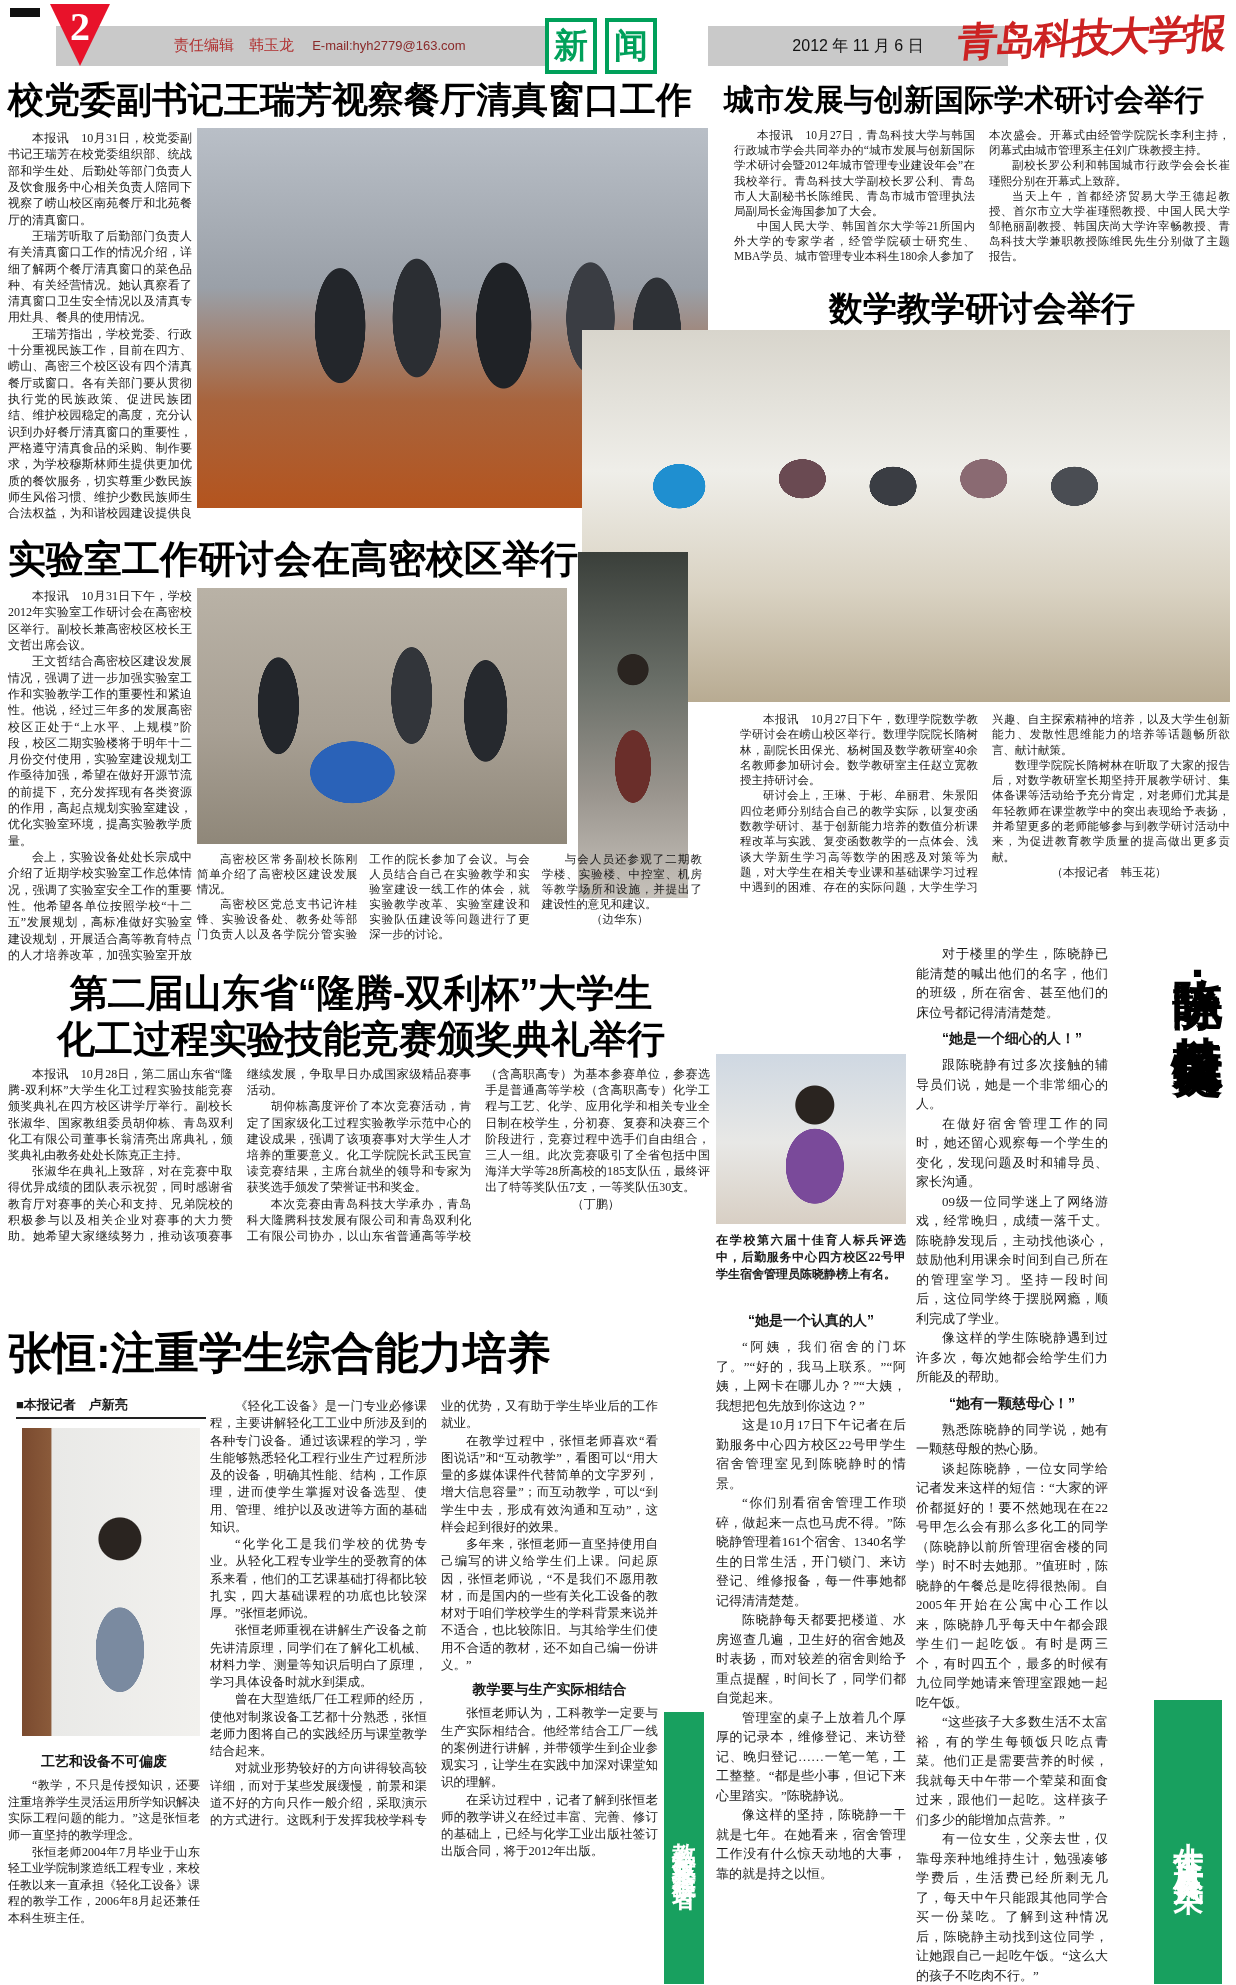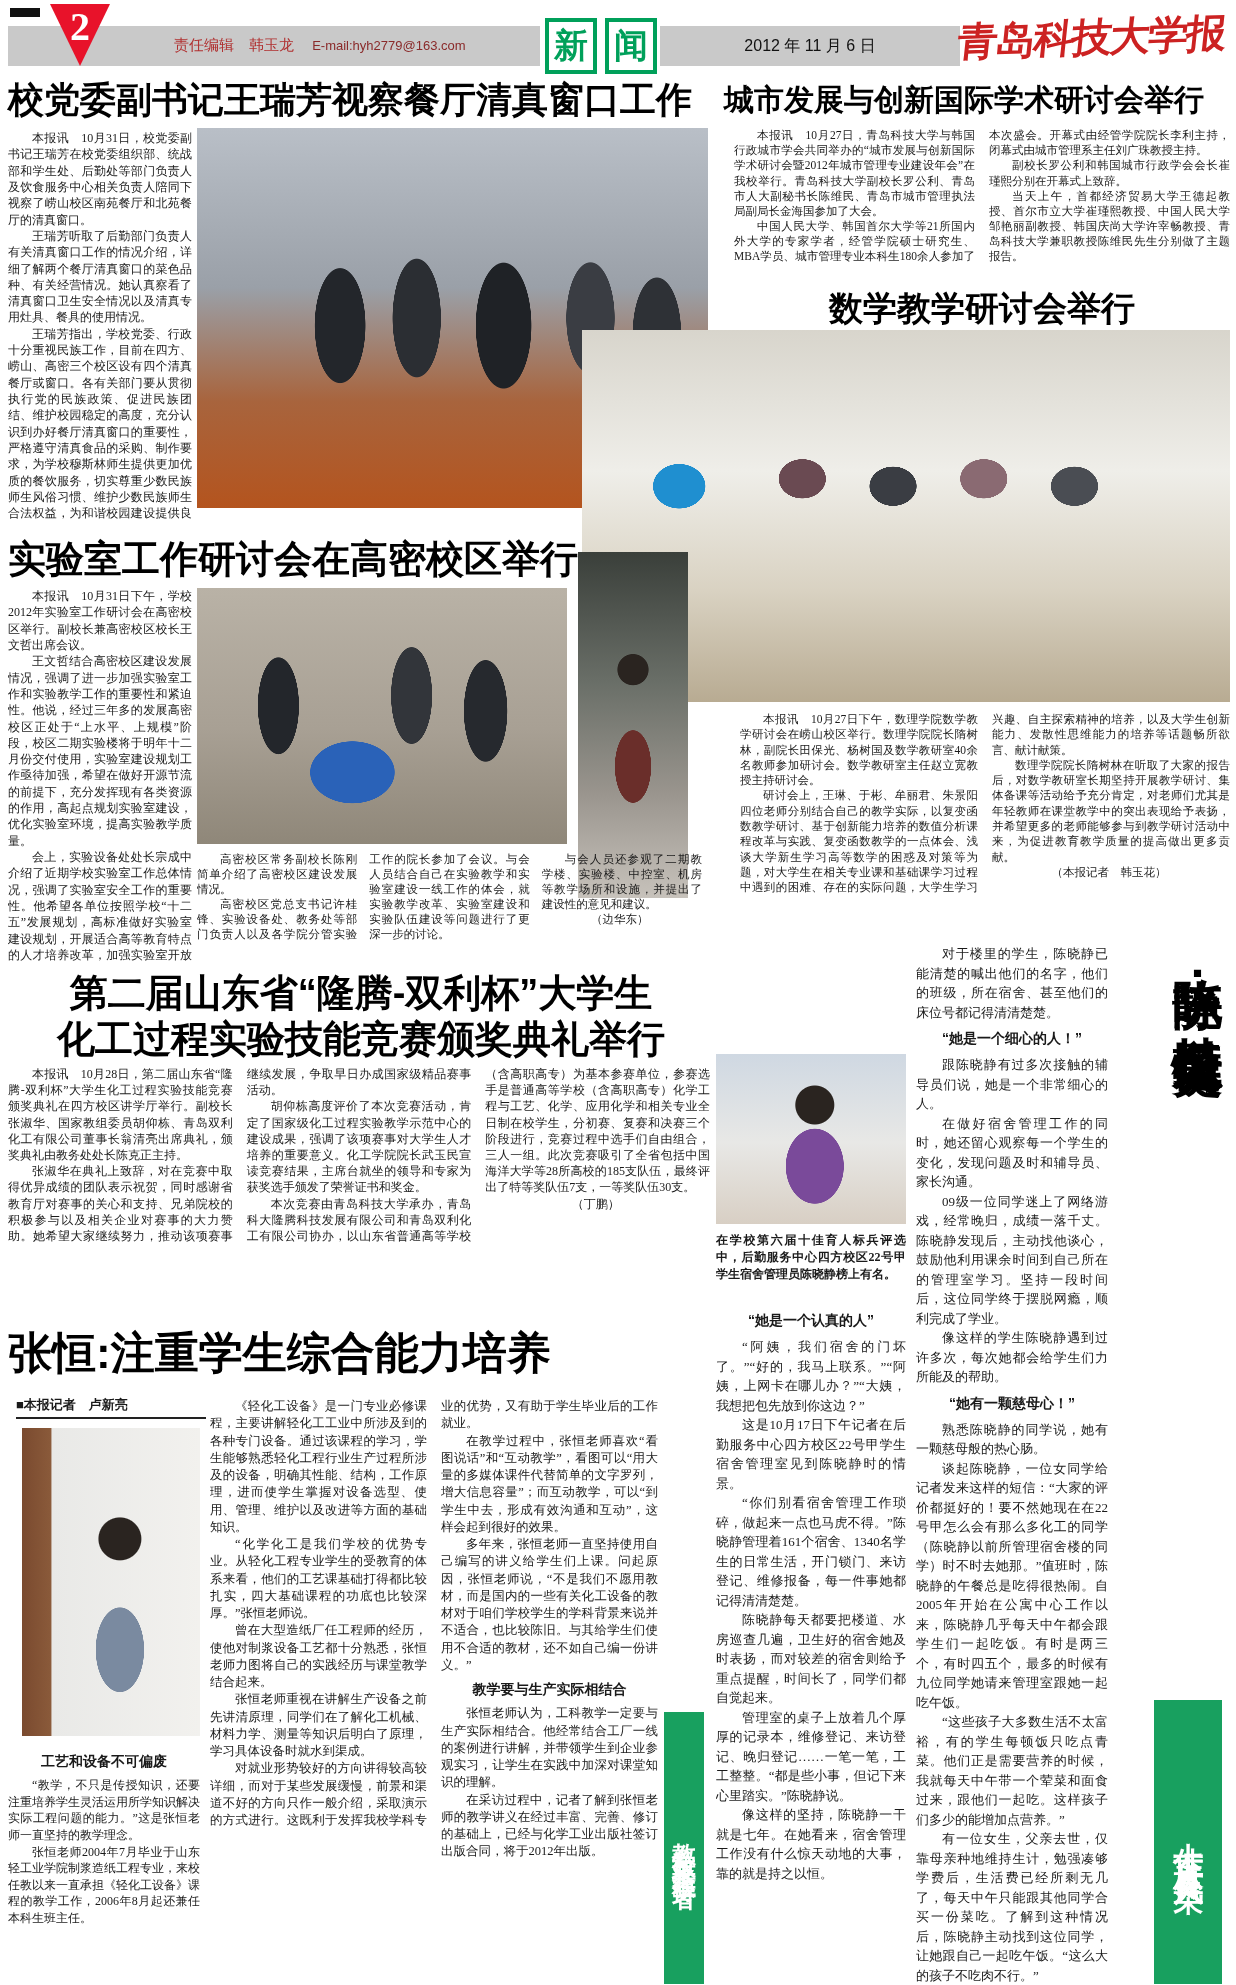--- a/index.html
+++ b/index.html
@@ -1,20 +1,20 @@
 <!DOCTYPE html>
 <html><head>
 <meta charset="utf-8">
 <style>
   html,body{margin:0;padding:0;background:#ffffff;}
   .page{position:relative;width:1236px;height:1985px;background:#fff;overflow:hidden;
         font-family:"Liberation Serif","DejaVu Serif",serif;color:#1a1a1a;}
   
   .hdr-chip{position:absolute;left:10px;top:8px;width:30px;height:9px;background:#111;}
-  .hdr-band{position:absolute;top:26px;height:40px;background:#c9c9c9;}
+  .hdr-band{position:absolute;top:26px;height:40px;background:#c9c9c9;margin-left:48px;}
   #band-a{left:8px;width:532px;}
   #band-b{left:660px;width:300px;display:flex;align-items:center;justify-content:center;}
   .hdr-triangle{position:absolute;left:50px;top:4px;width:60px;height:62px;background:#e8122a;
         clip-path:polygon(0 0,100% 0,50% 100%);display:flex;justify-content:center;z-index:3;}
   .hdr-triangle span{color:#fff;font-size:40px;font-weight:bold;font-family:"Liberation Serif",serif;line-height:46px;}
   .hdr-editor{position:absolute;left:135px;top:36px;font-size:15px;color:#b03030;font-family:"Liberation Sans","DejaVu Sans",sans-serif;z-index:4;margin-left:39px;}
   .hdr-editor .email{color:#8a2a2a;font-size:13px;margin-left:14px;}
   #news-box{position:absolute;left:545px;top:18px;width:112px;height:54px;display:flex;gap:8px;z-index:4;}
   #news-box .nchar{width:48px;height:48px;border:4px solid #00a05a;background:#fff;color:#00a05a;
         font-family:"Liberation Sans","DejaVu Sans",sans-serif;font-weight:900;font-size:34px;
@@ -186,22 +186,22 @@
   <div id="zhang-reporter">■本报记者　卢新亮</div>
   <div id="photo-zhang" class="photo"></div>
   <div id="zhang-col1" class="txt">
     <p class="subhead">工艺和设备不可偏废</p>
     <p>“教学，不只是传授知识，还要注重培养学生灵活运用所学知识解决实际工程问题的能力。”这是张恒老师一直坚持的教学理念。</p>
     <p>张恒老师2004年7月毕业于山东轻工业学院制浆造纸工程专业，来校任教以来一直承担《轻化工设备》课程的教学工作，2006年8月起还兼任本科生班主任。</p>
   </div>
   <div id="zhang-cols" class="txt">
     <p>《轻化工设备》是一门专业必修课程，主要讲解轻化工工业中所涉及到的各种专门设备。通过该课程的学习，学生能够熟悉轻化工程行业生产过程所涉及的设备，明确其性能、结构，工作原理，进而使学生掌握对设备选型、使用、管理、维护以及改进等方面的基础知识。</p>
     <p>“化学化工是我们学校的优势专业。从轻化工程专业学生的受教育的体系来看，他们的工艺课基础打得都比较扎实，四大基础课程的功底也比较深厚。”张恒老师说。</p>
+    <p>张恒老师重视在讲解生产设备之前先讲清原理，同学们在了解化工机械、材料力学、测量等知识后明白了原理，学习具体设备时就水到渠成。</p>
     <p>曾在大型造纸厂任工程师的经历，使他对制浆设备工艺都十分熟悉，张恒老师力图将自己的实践经历与课堂教学结合起来。</p>
-    <p>张恒老师重视在讲解生产设备之前先讲清原理，同学们在了解化工机械、材料力学、测量等知识后明白了原理，学习具体设备时就水到渠成。</p>
     <p>对就业形势较好的方向讲得较高较详细，而对于某些发展缓慢，前景和渠道不好的方向只作一般介绍，采取演示的方式进行。这既利于发挥我校学科专业的优势，又有助于学生毕业后的工作就业。</p>
     <p>在教学过程中，张恒老师喜欢“看图说话”和“互动教学”，看图可以“用大量的多媒体课件代替简单的文字罗列，增大信息容量”；而互动教学，可以“到学生中去，形成有效沟通和互动”，这样会起到很好的效果。</p>
     <p>多年来，张恒老师一直坚持使用自己编写的讲义给学生们上课。问起原因，张恒老师说，“不是我们不愿用教材，而是国内的一些有关化工设备的教材对于咱们学校学生的学科背景来说并不适合，也比较陈旧。与其给学生们使用不合适的教材，还不如自己编一份讲义。”</p>
     <p class="subhead">教学要与生产实际相结合</p>
     <p>张恒老师认为，工科教学一定要与生产实际相结合。他经常结合工厂一线的案例进行讲解，并带领学生到企业参观实习，让学生在实践中加深对课堂知识的理解。</p>
     <p>在采访过程中，记者了解到张恒老师的教学讲义在经过丰富、完善、修订的基础上，已经与化学工业出版社签订出版合同，将于2012年出版。</p>
   </div>
   <div id="banner-zhang" class="vbanner">教学效果奖获得者</div>
 
   <div id="photo-chen" class="photo"></div>

